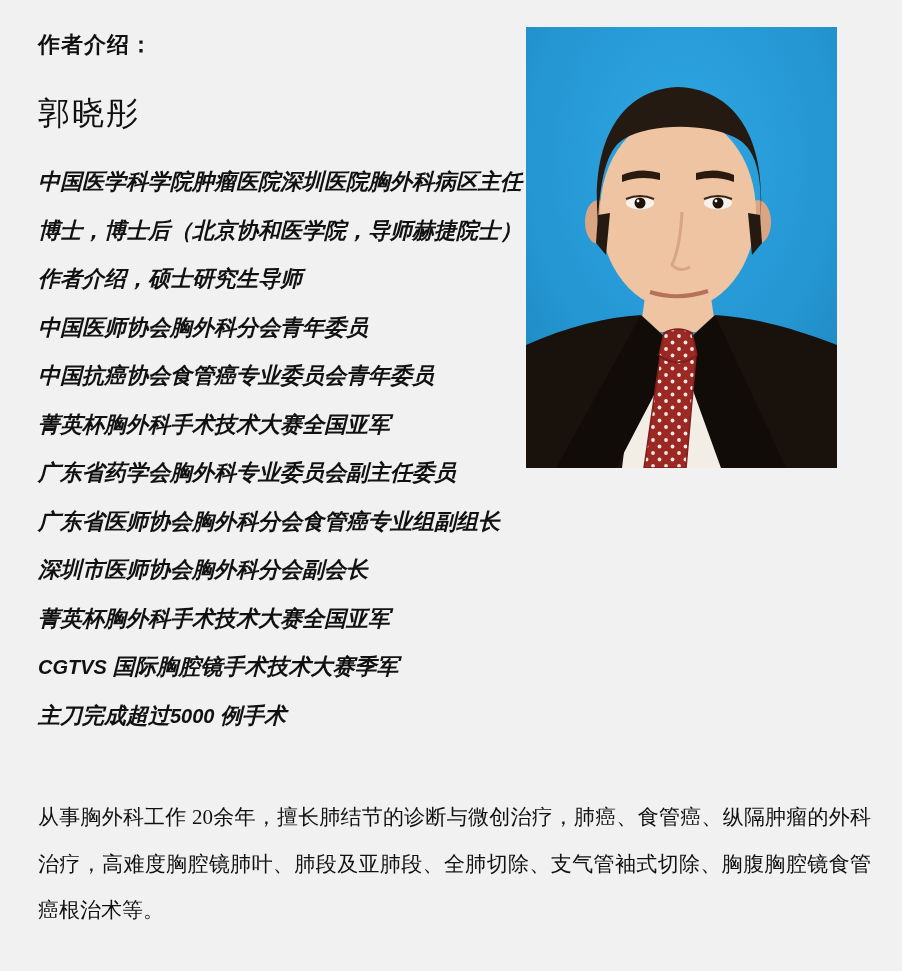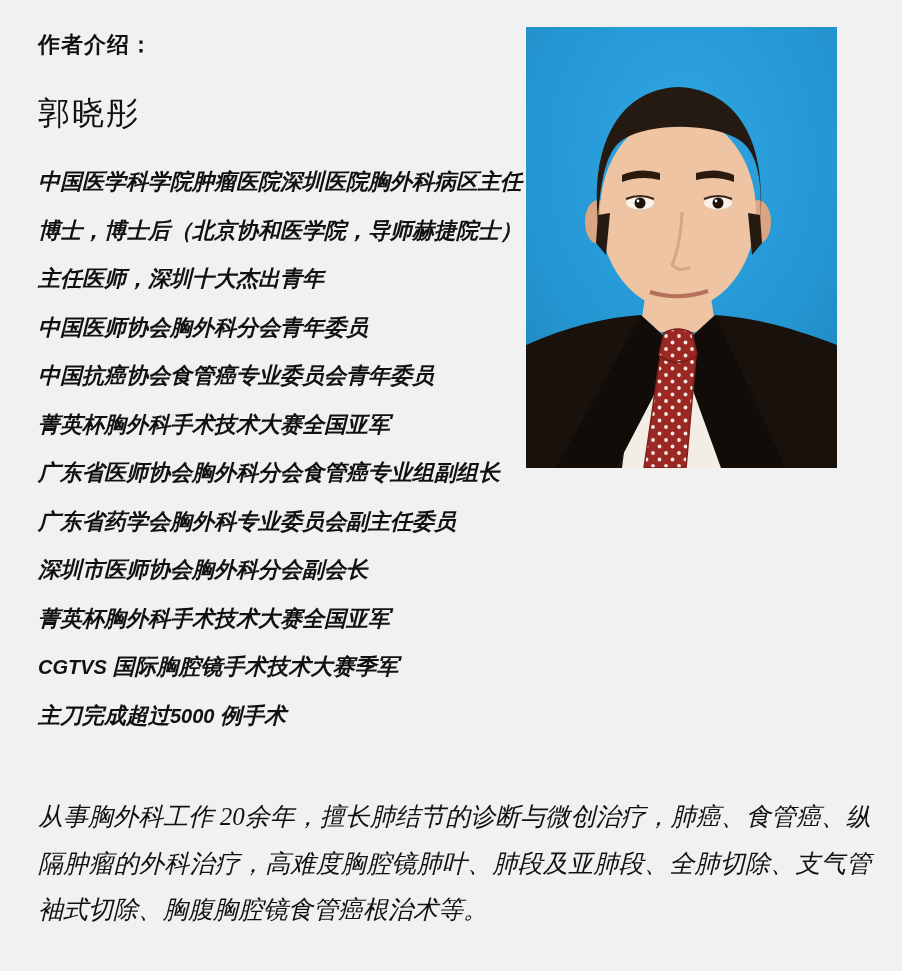--- a/index.html
+++ b/index.html
@@ -58,26 +58,25 @@
     font-family: "Liberation Sans", "DejaVu Sans", sans-serif;
     font-weight: 700;
     font-size: 20px;
   }
   .bio {
     position: absolute;
     left: 38px;
     top: 794px;
     width: 833px;
     margin: 0;
-    font-size: 25px;
+    font-size: 21px;
     font-weight: 400;
     line-height: 46.5px;
     text-align: justify;
     text-justify: inter-ideograph;
-    font-style: italic;
   }
   .photo {
     position: absolute;
     left: 526px;
     top: 27px;
     width: 311px;
     height: 441px;
   }
   .photo svg {
     display: block;
@@ -90,26 +89,26 @@
 
 <div class="page">
 
   <div class="section-label">作者介绍：</div>
 
   <div class="author-name">郭晓彤</div>
 
   <div class="cred-list">
     <div class="cred-item">中国医学科学院肿瘤医院深圳医院胸外科病区主任</div>
     <div class="cred-item">博士，博士后（北京协和医学院，导师赫捷院士）</div>
-    <div class="cred-item">主任医师，深圳十大杰出青年</div>
+    <div class="cred-item">作者介绍，硕士研究生导师</div>
     <div class="cred-item">中国医师协会胸外科分会青年委员</div>
     <div class="cred-item">中国抗癌协会食管癌专业委员会青年委员</div>
     <div class="cred-item">菁英杯胸外科手术技术大赛全国亚军</div>
+    <div class="cred-item">广东省药学会胸外科专业委员会副主任委员</div>
     <div class="cred-item">广东省医师协会胸外科分会食管癌专业组副组长</div>
-    <div class="cred-item">广东省药学会胸外科专业委员会副主任委员</div>
     <div class="cred-item">深圳市医师协会胸外科分会副会长</div>
     <div class="cred-item">菁英杯胸外科手术技术大赛全国亚军</div>
     <div class="cred-item">
       <span class="acronym">CGTVS</span><span> 国际胸腔镜手术技术大赛季军</span>
     </div>
     <div class="cred-item">
       <span>主刀完成超过</span><span class="count">5000</span><span> 例手术</span>
     </div>
   </div>
 

